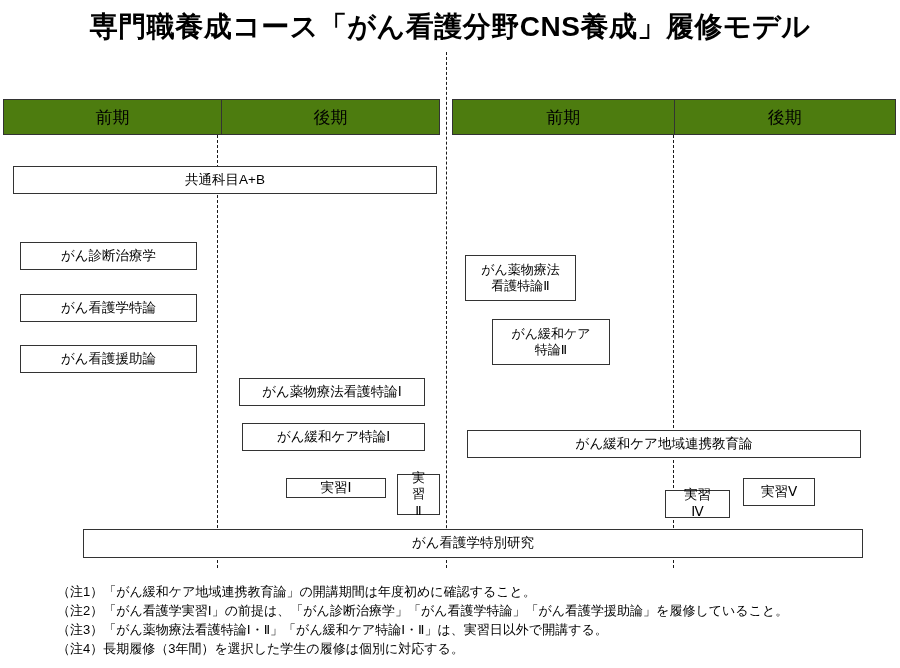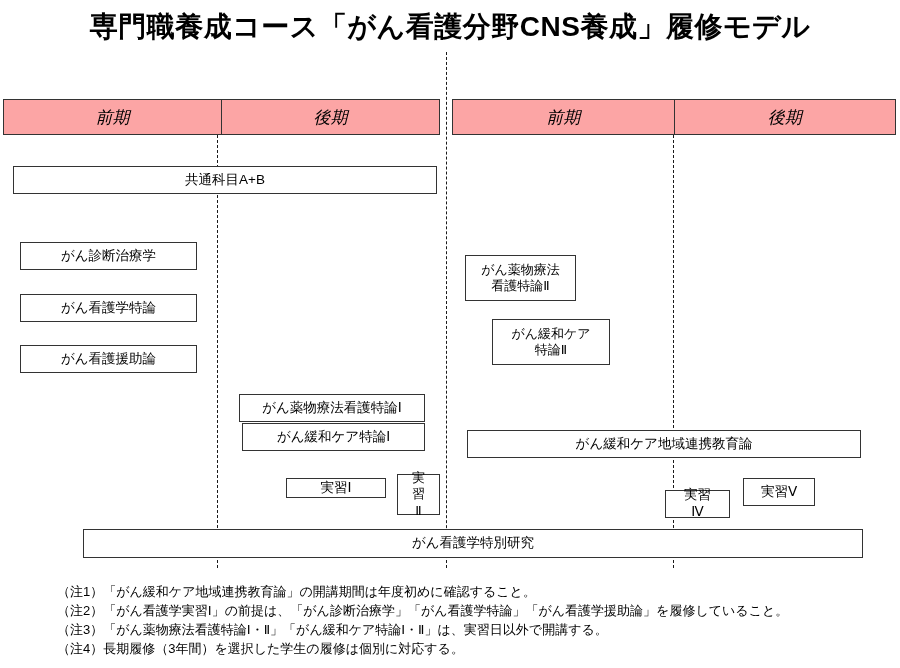--- a/index.html
+++ b/index.html
@@ -53,22 +53,21 @@
   #divider-y1    { left: 217px; top: 100px; height: 468px; }
   #divider-y2    { left: 673px; top: 100px; height: 468px; }
 
   
   .sem-bar {
     position: absolute;
     height: 36px;
     border: 1.5px solid #333333;
     box-sizing: border-box;
     display: flex;
-    background: #fca5a5;
-    font-style: italic;
+    background: #4d7c0f;
   }
   #sem-bar-year1 { left: 3px;   top: 99px; width: 437px; }
   #sem-bar-year2 { left: 452px; top: 99px; width: 444px; }
   .sem-cell {
     flex: 1 1 0;
     display: flex;
     align-items: center;
     justify-content: center;
     font-size: 17px;
     box-sizing: border-box;
@@ -136,21 +135,21 @@
   <div class="course-box" style="left:20px; top:242px; width:177px; height:28px;">
     <span>がん診断治療学</span>
   </div>
   <div class="course-box" style="left:20px; top:294px; width:177px; height:28px;">
     <span>がん看護学特論</span>
   </div>
   <div class="course-box" style="left:20px; top:345px; width:177px; height:28px;">
     <span>がん看護援助論</span>
   </div>
 
-  <div class="course-box" style="left:239px; top:378px; width:186px; height:28px;margin-top:16px;">
+  <div class="course-box" style="left:239px; top:378px; width:186px; height:28px;">
     <span>がん薬物療法看護特論Ⅰ</span>
   </div>
   <div class="course-box" style="left:242px; top:423px; width:183px; height:28px;">
     <span>がん緩和ケア特論Ⅰ</span>
   </div>
 
   <div class="course-box two-line" style="left:465px; top:255px; width:111px; height:46px; flex-direction:column;">
     <span>がん薬物療法</span>
     <span>看護特論Ⅱ</span>
   </div>

